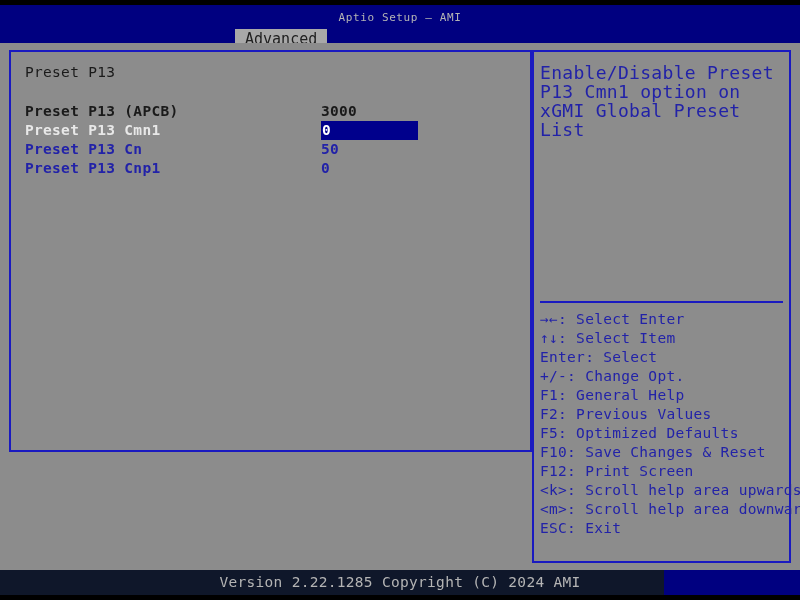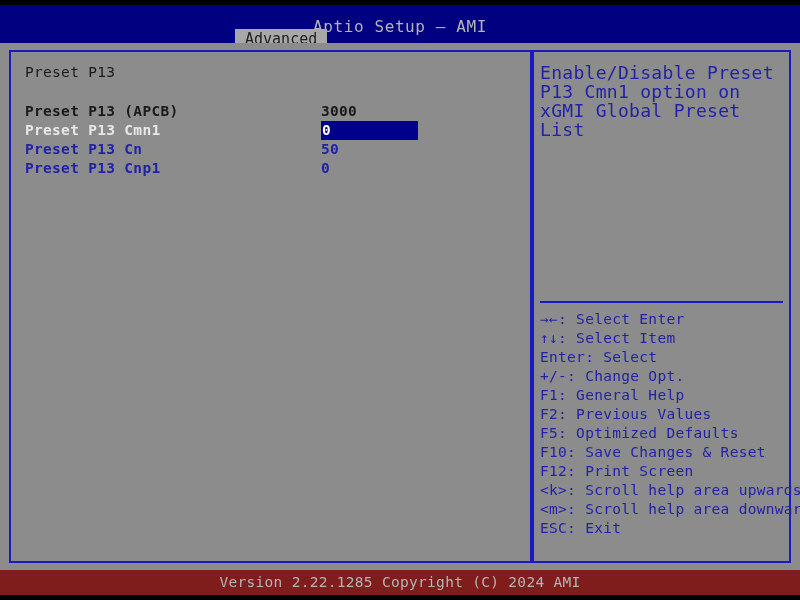--- a/index.html
+++ b/index.html
@@ -39,25 +39,25 @@
 
   
   .titlebar {
     position: absolute;
     left: 0; top: 5px;
     width: 800px; height: 38px;
     background: #000080;
   }
   .title-text {
     position: absolute;
-    left: 0; top: 12px;
+    left: 0; top: 6px;
     width: 800px;
     text-align: center;
     color: #b4b4b4;
-    font-size: 16px;
+    font-size: 11px;
     letter-spacing: 0.6px;
     white-space: pre;
   }
   .tabbar {
     position: absolute;
     left: 0; top: 24px;
     width: 800px; height: 19px; padding-left: 24px;
   }
   .tab-active {
     position: absolute;
@@ -82,21 +82,21 @@
 
   
   .panel {
     position: absolute;
     border: 2px solid #1a1ac0;
     background: #8c8c8c;
     box-sizing: border-box;
   }
   #left-panel {
     left: 9px; top: 50px;
-    width: 523px; height: 513px;
+    width: 523px; height: 402px;
   }
   #right-panel {
     left: 532px; top: 50px;
     width: 259px; height: 513px;
   }
 
   
   .section-title {
     position: absolute;
     left: 14px; top: 12px;
@@ -170,22 +170,22 @@
     color: #2222a8;
     font-size: 14.5px;
     white-space: pre;
     letter-spacing: 0.3px;
   }
 
   
   .footer {
     position: absolute;
     left: 0; bottom: 5px;
-    width: 800px; height: 25px;
-    background: #7f1d1d;
+    width: 664px; height: 25px;
+    background: #0f172a;
   }
   .footer-text {
     position: absolute;
     left: 0; top: 4px;
     width: 800px;
     text-align: center;
     color: #b4b4b4;
     font-size: 14.5px;
     white-space: pre;
     letter-spacing: 0.3px;

